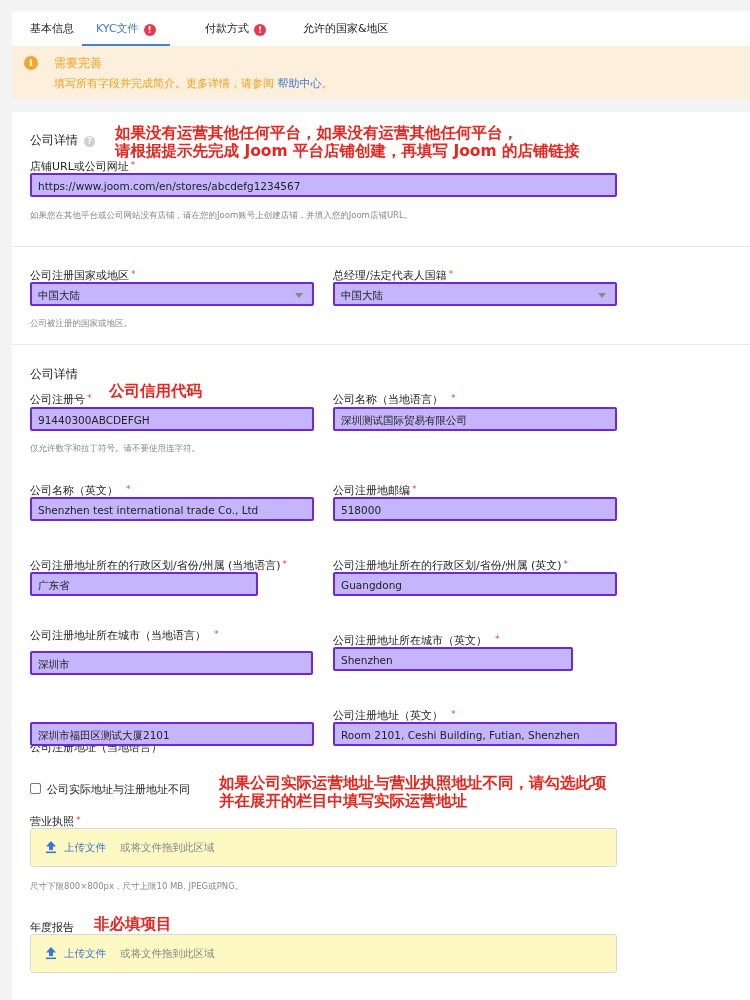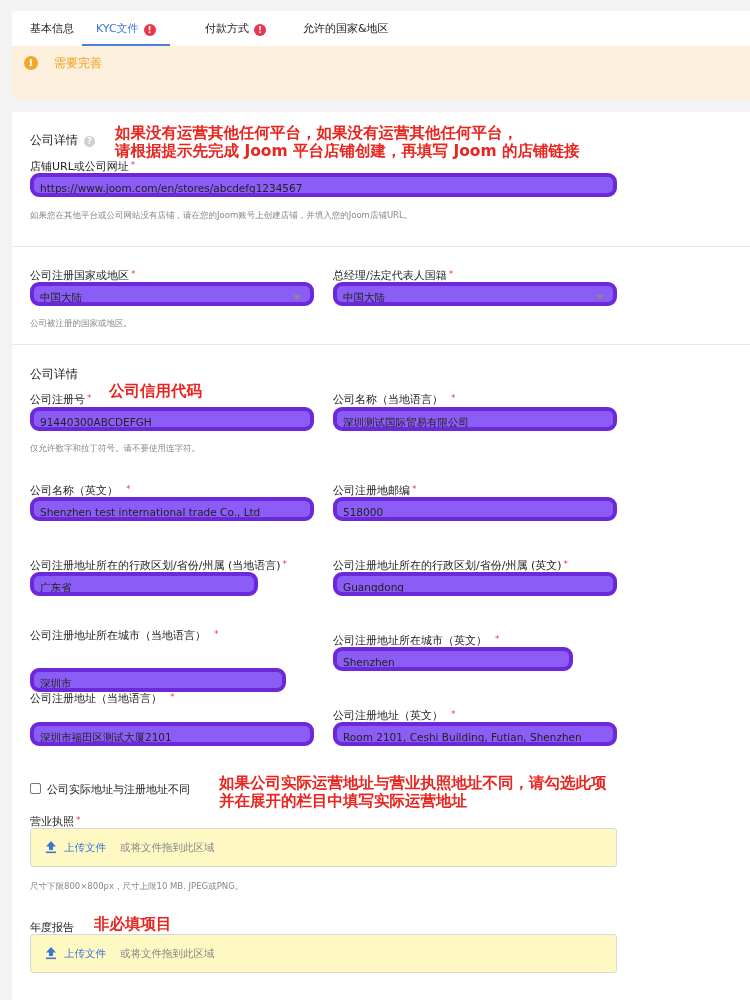--- a/index.html
+++ b/index.html
@@ -57,22 +57,22 @@
   .abs { position: absolute; white-space: nowrap; margin-top: 8px; }
   .section-title { font-size: 12px; color: #222; }
   .label { font-size: 11px; color: #222; }
   .req { color: #e8384f; font-size: 9px; margin-left: 2px; vertical-align: 2px; }
   .help-icon {
     display: inline-block; width: 11px; height: 11px; border-radius: 50%;
     background: #d0d0d0; color: #fff; font-size: 8px; line-height: 11px;
     text-align: center; margin-left: 6px; vertical-align: 0px; font-weight: bold;
   }
   .input {
-    position: absolute; height: 24px; border: 4px solid #6d28d9; border-radius: 9px;
-    background: #8b5cf6; font-size: 10.5px; color: #222; line-height: 22px;
+    position: absolute; height: 24px; border: 2px solid #6d28d9; border-radius: 2px;
+    background: #c4b5fd; font-size: 10.5px; color: #222; line-height: 22px;
     padding: 0 6px; white-space: nowrap; overflow: hidden;
   }
   .select-arrow {
     position: absolute; right: 9px; top: 9px; width: 0; height: 0;
     border-left: 4px solid transparent; border-right: 4px solid transparent;
     border-top: 5px solid #888;
   }
   .hint { font-size: 8.5px; color: #888; }
   .annot {
     color: #e8251f; font-size: 15.5px; font-weight: bold; line-height: 18px;
@@ -109,20 +109,23 @@
     <span>付款方式</span><span class="alert">!</span>
   </div>
   <div class="tab" style="left:291px">
     <span>允许的国家&amp;地区</span>
   </div>
 </div>
 
 <div class="warn-banner">
   <div class="warn-icon">i</div>
   <div class="warn-title">需要完善</div>
+  <div class="warn-text">
+    <span>填写所有字段并完成简介。更多详情，请参阅 </span><a href="#">帮助中心</a><span>。</span>
+  </div>
 </div>
 
 <div class="form-card">
 
   <div class="abs section-title" style="left:18px; top:12px">
     <span>公司详情</span><span class="help-icon">?</span>
   </div>
   <div class="abs annot" style="left:103px; top:4px">
     <div>如果没有运营其他任何平台，如果没有运营其他任何平台，</div>
     <div>请根据提示先完成 Joom 平台店铺创建，再填写 Joom 的店铺链接</div>
@@ -184,28 +187,28 @@
   <div class="input" style="left:18px; top:460px; width:228px">广东省</div>
 
   <div class="abs label" style="left:321px; top:438px">
     <span>公司注册地址所在的行政区划/省份/州属 (英文)</span><span class="req">*</span>
   </div>
   <div class="input" style="left:321px; top:460px; width:284px">Guangdong</div>
 
   <div class="abs label" style="left:18px; top:508px">
     <span>公司注册地址所在城市（当地语言）</span><span class="req" style="margin-left:8px">*</span>
   </div>
-  <div class="input" style="left:18px; top:556px; width:256px">深圳市</div>
+  <div class="input" style="left:18px; top:539px; width:283px">深圳市</div>
 
   <div class="abs label" style="left:321px; top:513px">
     <span>公司注册地址所在城市（英文）</span><span class="req" style="margin-left:8px">*</span>
   </div>
   <div class="input" style="left:321px; top:535px; width:240px">Shenzhen</div>
 
-  <div class="abs label" style="left:18px; top:571px">
+  <div class="abs label" style="left:18px; top:620px">
     <span>公司注册地址（当地语言）</span><span class="req" style="margin-left:8px">*</span>
   </div>
   <div class="input" style="left:18px; top:610px; width:284px">深圳市福田区测试大厦2101</div>
 
   <div class="abs label" style="left:321px; top:588px">
     <span>公司注册地址（英文）</span><span class="req" style="margin-left:8px">*</span>
   </div>
   <div class="input" style="left:321px; top:610px; width:284px">Room 2101, Ceshi Building, Futian, Shenzhen</div>
 
   <div class="abs label" style="left:18px; top:662px">

